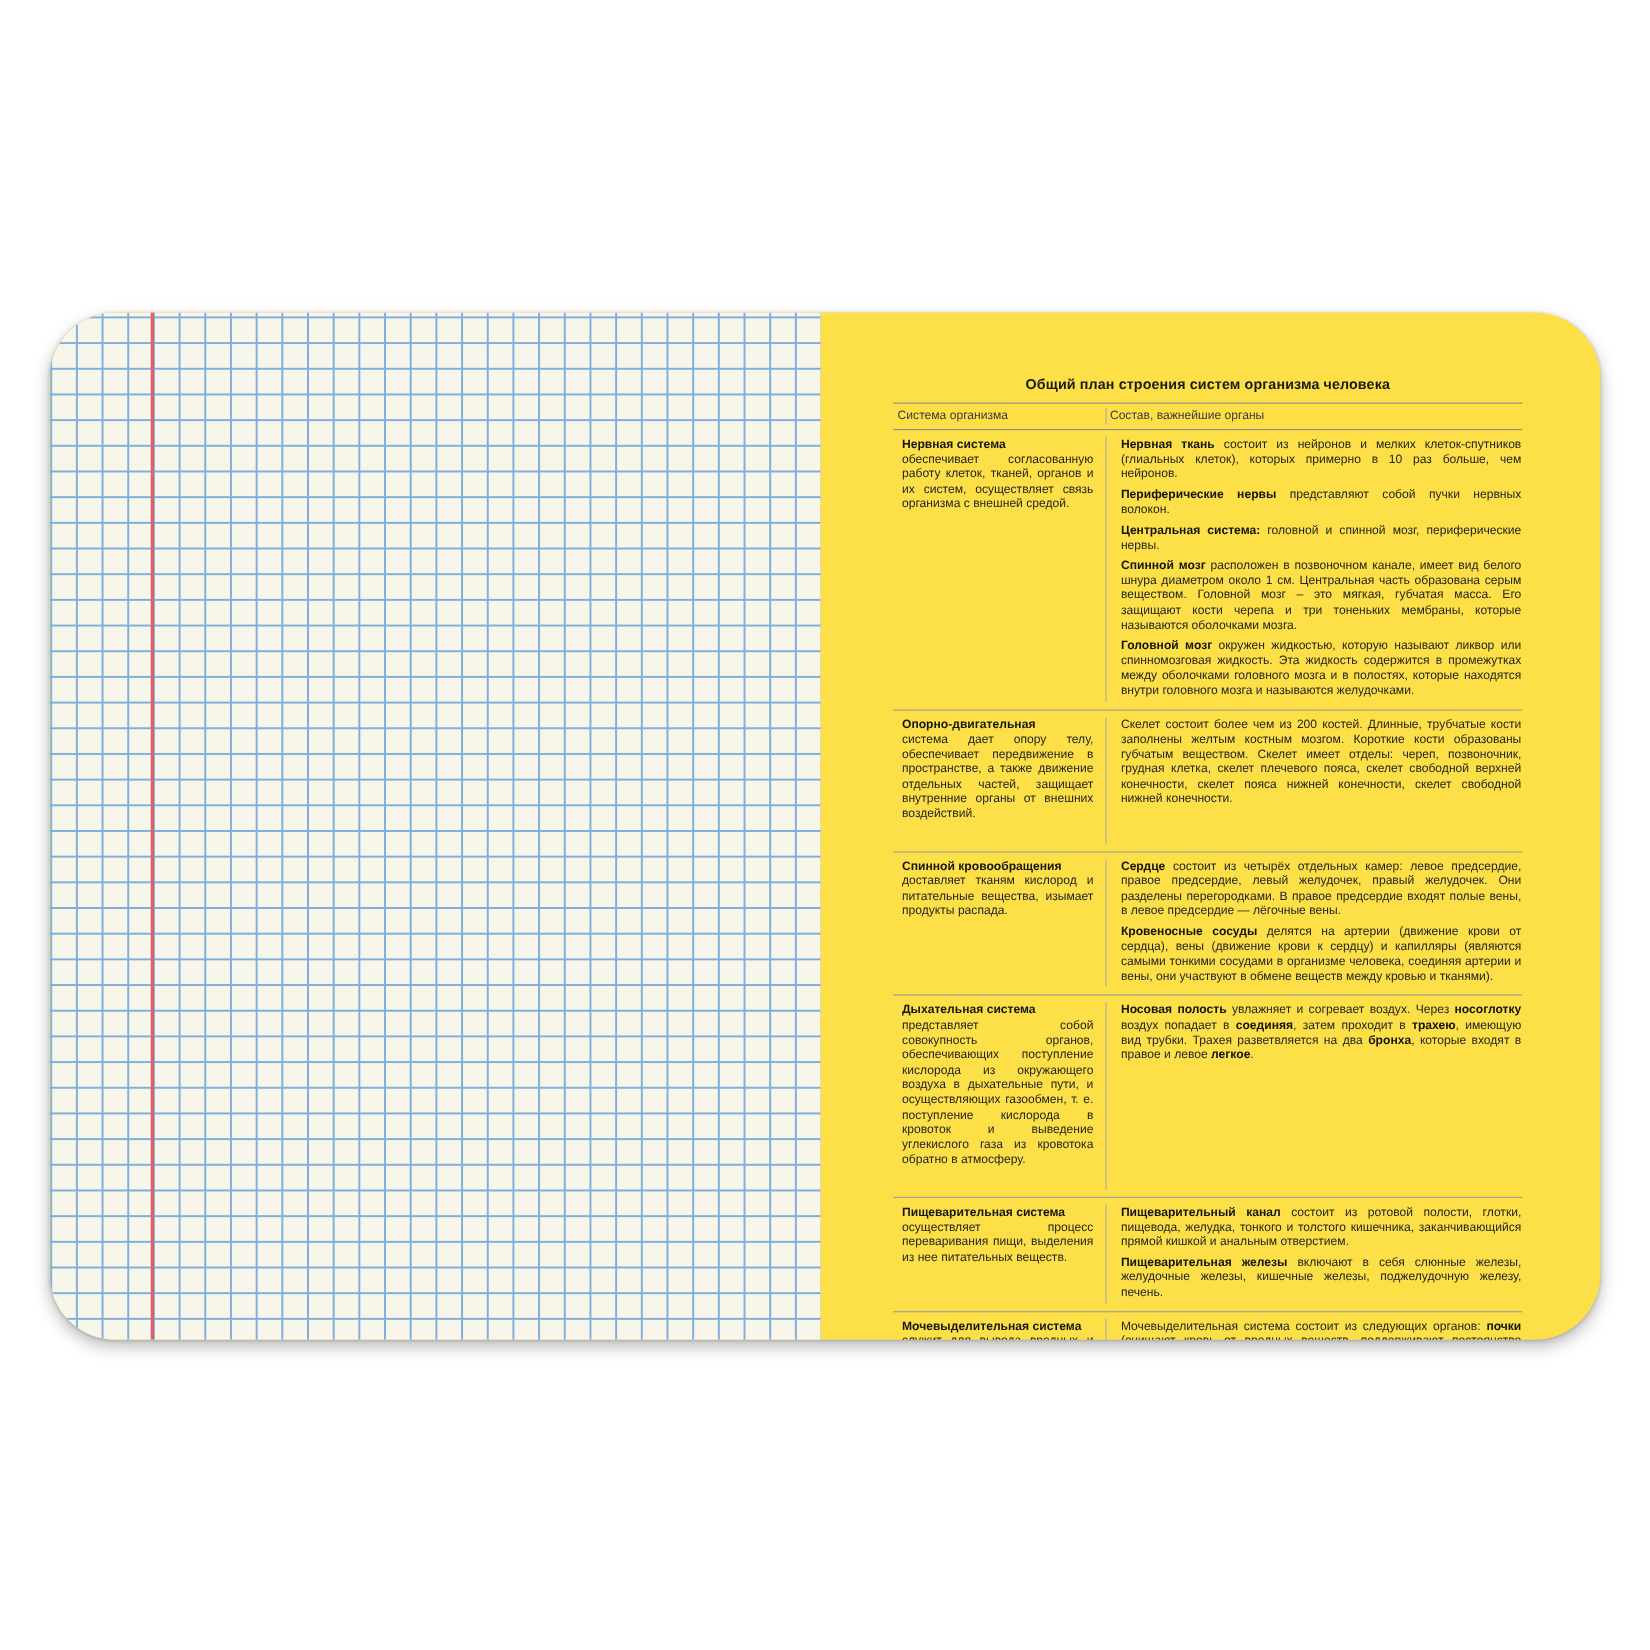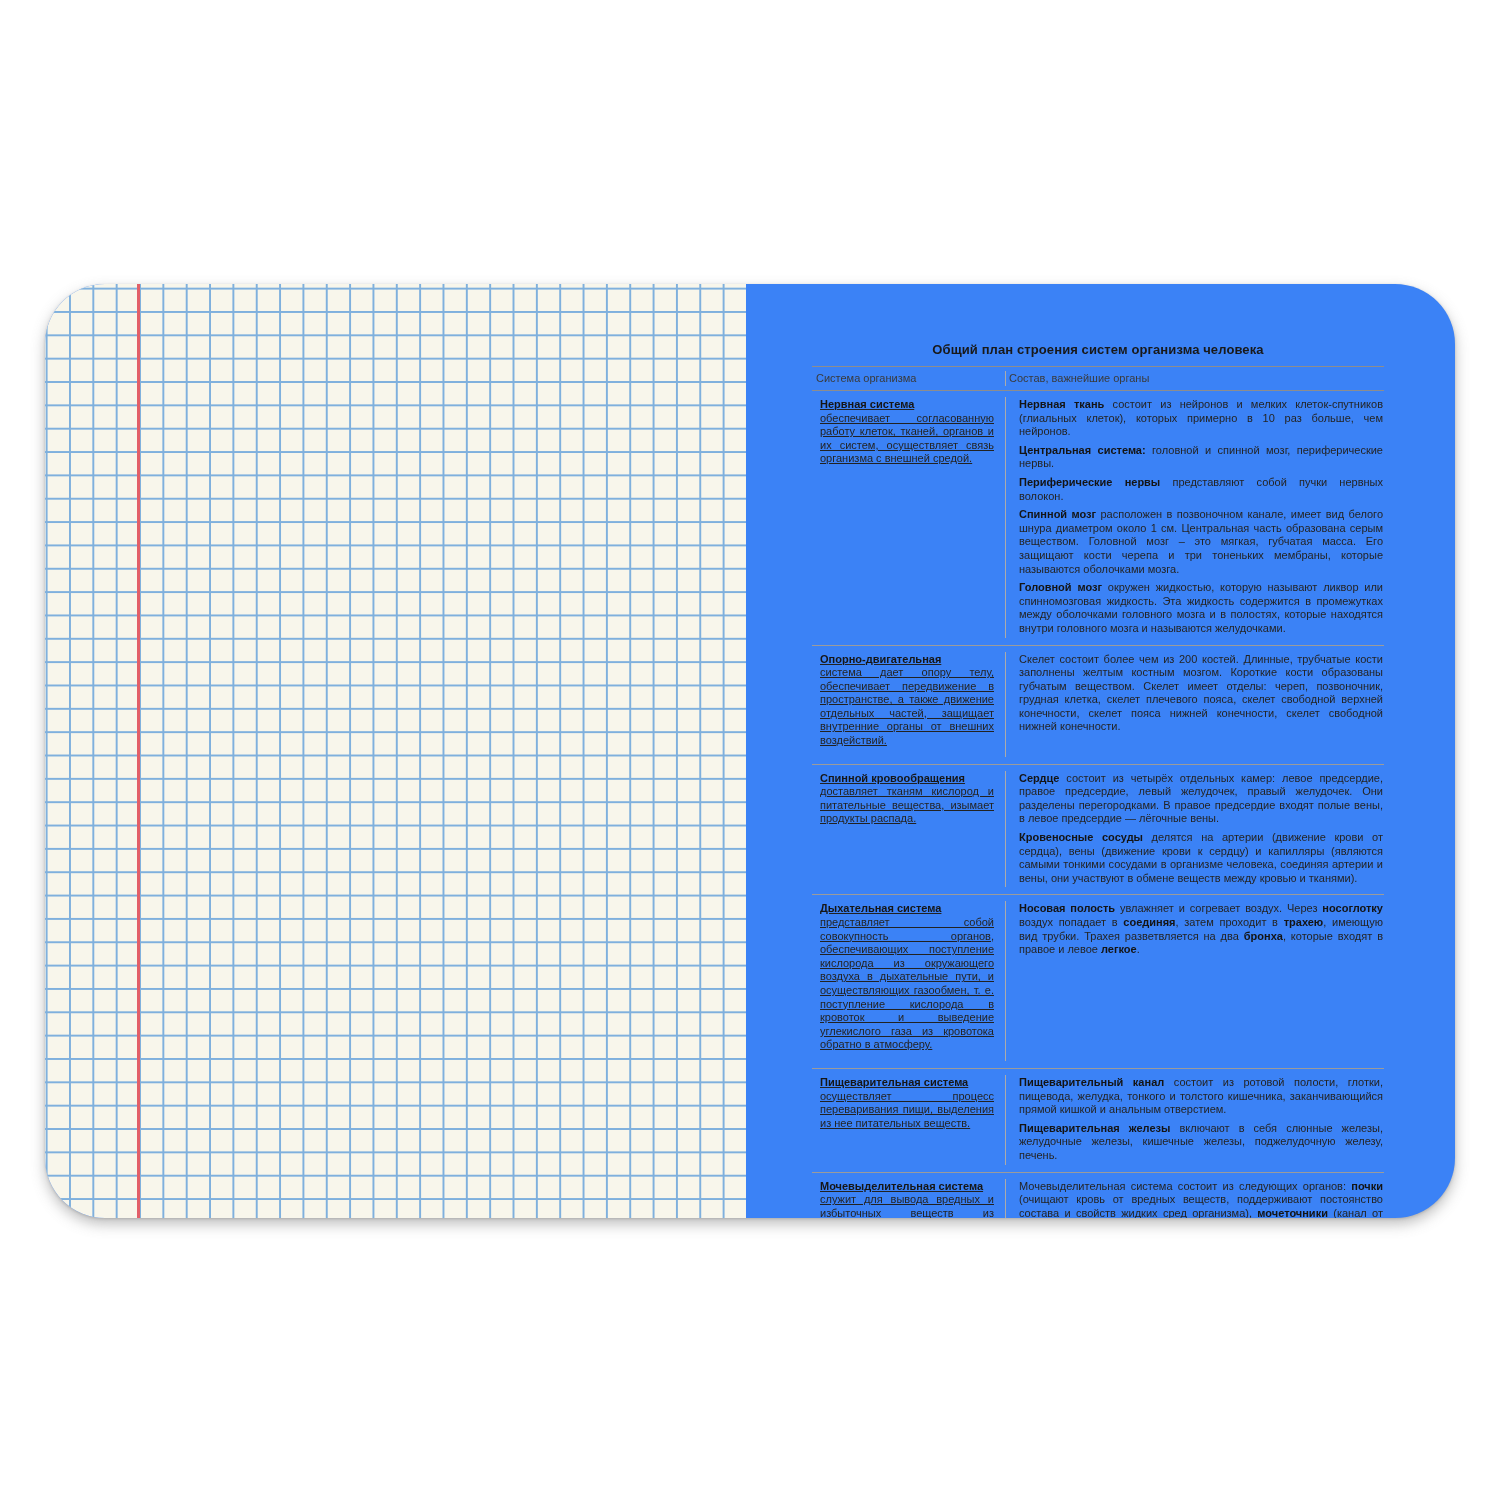--- a/index.html
+++ b/index.html
@@ -3,21 +3,21 @@
 <meta charset="utf-8">
 <style>
   html,body{margin:0;padding:0;}
   body{
     width:1500px;height:1500px;background:#ffffff;position:relative;
     font-family:"Liberation Sans","DejaVu Sans",sans-serif;
     -webkit-font-smoothing:antialiased;
   }
   .sheet{
     position:absolute;left:45px;top:284px;width:1410px;height:934px;
-    background:#3b82f6;border-radius:60px;
+    background:#fde047;border-radius:60px;
     box-shadow:0 6px 14px rgba(110,110,110,.45),0 1px 3px rgba(0,0,0,.18);
     overflow:hidden;
   }
   
   .grid-page{
     position:absolute;left:0;top:0;bottom:0;width:701px;
     background-color:#f8f6eb;
     background-image:
       linear-gradient(to right,var(--grid-blue) 2px,transparent 2px),
       linear-gradient(to bottom,var(--grid-blue) 2px,transparent 2px);
@@ -54,21 +54,21 @@
   .t-row{
     display:grid;grid-template-columns:193px 1fr;position:relative;
     border-bottom:1.4px solid #9b9b9b;
   }
   .t-row:last-child{border-bottom:2px solid #8a8a8a;}
   .t-row::after{
     content:"";position:absolute;left:193px;top:6px;bottom:7px;width:1.3px;
     background:#ababab;
   }
   .cell{font-size:11px;line-height:13.6px;}
-  .cell.c1{padding:7px 11px 16px 8px;text-align:justify;text-decoration:underline;}
+  .cell.c1{padding:7px 11px 26px 8px;text-align:justify;}
   .cell.c2{padding:7px 1px 9px 14px;text-align:justify;}
   .sys-name{font-weight:bold;color:#161616;}
   .sys-desc{color:#242424;}
   .cell.c2 p{margin:0 0 5px 0;color:#242424;}
   .cell.c2 p:last-child{margin-bottom:0;}
   .cell b{color:#141414;margin-top:37px;}
   :root{
     --grid-blue:#7fb0dd;
     --margin-red:#e25f68;
     --rule-gray:#8d8d8d;
@@ -91,22 +91,22 @@
         <div class="hcell">Состав, важнейшие органы</div>
       </div>
       <div id="rows">
           <div class="t-row" style="min-height: 186px;">
             <div class="cell c1">
               <div class="sys-name">Нервная система</div>
               <div class="sys-desc">обеспечивает согласованную работу клеток, тканей, органов и их систем, осуществляет связь организма с внешней средой.</div>
             </div>
             <div class="cell c2">
               <p><b>Нервная ткань</b> состоит из нейронов и мелких клеток-спутников (глиальных клеток), которых примерно в 10 раз больше, чем нейронов.</p>
+              <p><b>Периферические нервы</b> представляют собой пучки нервных волокон.</p>
               <p><b>Центральная система:</b> головной и спинной мозг, периферические нервы.</p>
-              <p><b>Периферические нервы</b> представляют собой пучки нервных волокон.</p>
               <p><b>Спинной мозг</b> расположен в позвоночном канале, имеет вид белого шнура диаметром около 1 см. Центральная часть образована серым веществом. Головной мозг – это мягкая, губчатая масса. Его защищают кости черепа и три тоненьких мембраны, которые называются оболочками мозга.</p>
               <p><b>Головной мозг</b> окружен жидкостью, которую называют ликвор или спинномозговая жидкость. Эта жидкость содержится в промежутках между оболочками головного мозга и в полостях, которые находятся внутри головного мозга и называются желудочками.</p>
             </div>
           </div>
           <div class="t-row" style="min-height: 105px;">
             <div class="cell c1">
               <div class="sys-name">Опорно-двигательная</div>
               <div class="sys-desc">система дает опору телу, обеспечивает передвижение в пространстве, а также движение отдельных частей, защищает внутренние органы от внешних воздействий.</div>
             </div>
             <div class="cell c2">

